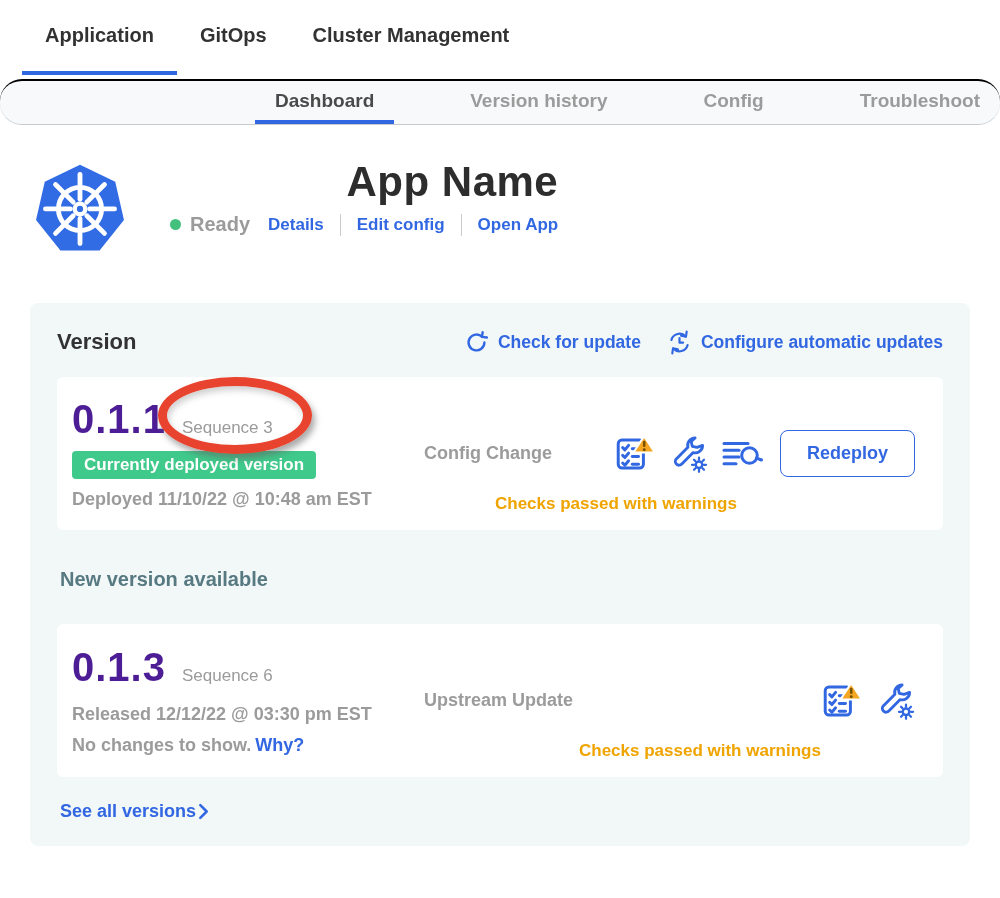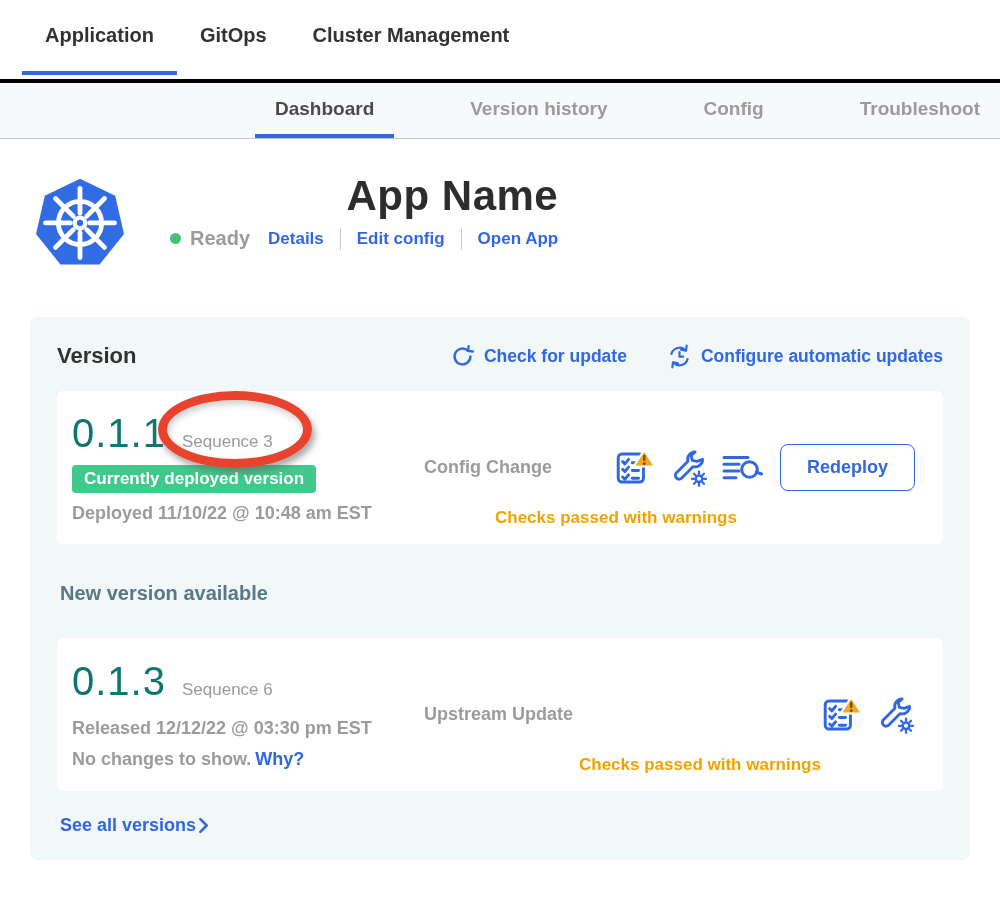--- a/index.html
+++ b/index.html
@@ -14,51 +14,51 @@
   }
   
   .top-nav{display:flex;height:79px;padding:0 0 4px 22px;background:#fff;}
   .top-tab{
     display:flex;align-items:center;padding:0 23px;font-size:20px;font-weight:700;
     color:var(--dark);border-bottom:4px solid transparent;cursor:pointer;white-space:nowrap;
   }
   .top-tab.active{border-color:var(--blue);}
   
   .sub-nav{
-    display:flex;height:60px;background:#f8f9fa;border-top:4px solid #000000;
-    border-bottom:1px solid #c6cbd0;padding-left:255px;overflow:hidden;
+    display:flex;height:46px;background:#f8f9fa;border-top:2px solid #000000;
+    border-bottom:1px solid #c6cbd0;padding-left:255px;overflow:hidden;border-radius:22px;
   }
   .sub-tab{
     display:flex;align-items:center;padding:0 20px;margin-right:56px;font-size:19px;
     font-weight:600;color:var(--gray);border-bottom:4px solid transparent;cursor:pointer;white-space:nowrap;
   }
   .sub-tab.active{color:#4a4a4a;border-color:var(--blue);}
   
   .app-header{display:flex;margin:34px 0 0 32px;gap:42px;text-align:right;}
   .k8s-logo svg{width:96px;height:96px;display:block;}
   .app-title{font-size:42px;font-weight:800;color:#2d2d2d;line-height:1.1;letter-spacing:.5px;}
   .status-row{display:flex;align-items:center;margin-top:8px;}
   .status-dot{width:11px;height:11px;border-radius:50%;background:#43c17c;margin-right:9px;flex:none;}
   .status-text{font-size:20px;font-weight:600;color:var(--gray);margin-right:18px;}
   .header-link{font-size:17px;font-weight:700;color:var(--blue);cursor:pointer;white-space:nowrap;}
   .link-sep{width:1px;height:22px;background:#c8cbce;margin:0 16px;}
   
   .version-card{margin:48px 30px 0;background:#f2f7f8;border-radius:8px;padding:26px 27px 24px;}
   .card-header{display:flex;align-items:center;margin-bottom:22px;}
   .card-title{font-size:22px;font-weight:700;color:var(--dark);}
-  .card-actions{margin-left:auto;display:flex;gap:40px;}
+  .card-actions{margin-left:auto;display:flex;gap:26px;}
   .action-link{display:flex;align-items:center;gap:9px;color:var(--blue);font-size:17.5px;font-weight:700;cursor:pointer;}
   .action-link svg{width:25px;height:25px;flex:none;}
   .version-row{
     background:#fff;border-radius:6px;padding:14px 28px 14px 15px;display:flex;
     align-items:center;min-height:153px;position:relative;
   }
   .v-info{width:352px;flex:none;}
   .v-line{display:flex;align-items:baseline;position:relative;}
-  .v-number{font-size:40px;font-weight:400;color:#0f766e;letter-spacing:1px;}
+  .v-number{font-size:40px;font-weight:700;color:#4c1d95;letter-spacing:1px;}
   .v-seq{font-size:17px;font-weight:500;color:var(--gray);margin-left:16px;}
   .deployed-badge{
     display:inline-block;margin-top:9px;background:var(--green);color:#fff;
     font-size:17px;font-weight:700;padding:4px 12px;border-radius:4px;
   }
   .v-meta{margin-top:10px;font-size:18px;font-weight:600;color:var(--gray);}
   .no-changes{margin-top:10px;font-size:18px;font-weight:600;color:var(--gray);}
   .why-link{color:var(--blue);font-weight:700;cursor:pointer;margin-left:4px;}
   .v-source{font-size:18px;font-weight:700;color:var(--gray);flex:none;}
   .v-right{margin-left:auto;display:flex;align-items:center;gap:17px;}

